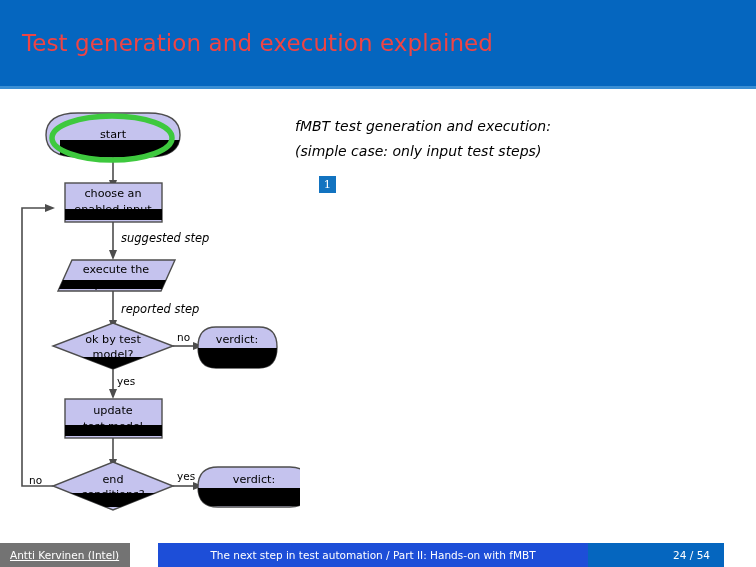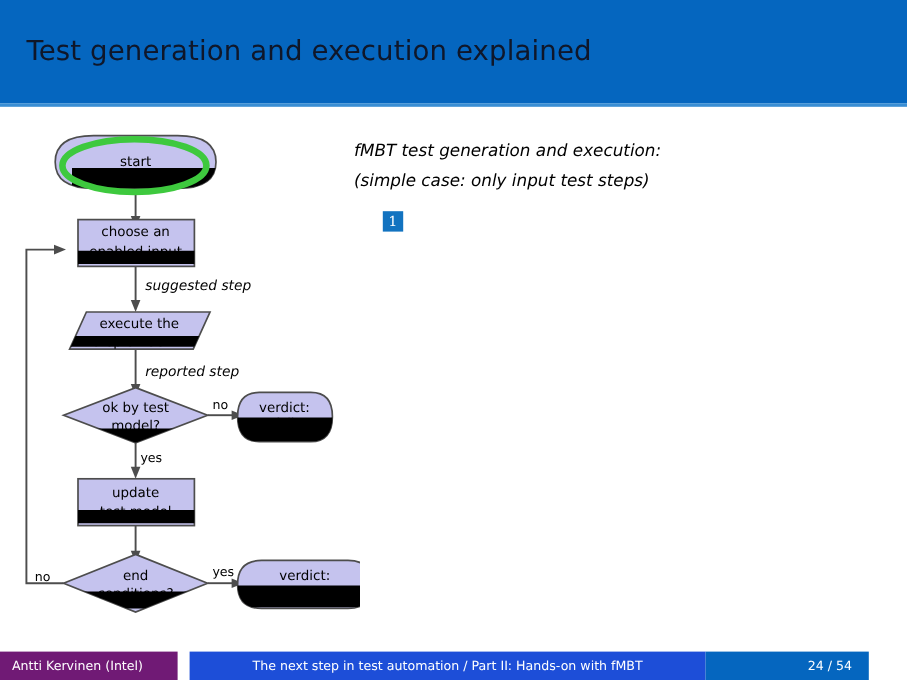--- a/index.html
+++ b/index.html
@@ -29,21 +29,21 @@
     left: 0; top: 86px;
     width: 756px;
     height: 3px;
     background: #3a8ed4;
   }
   #slide-title {
     position: absolute;
     left: 22px;
     top: 30px;
     font-size: 23px;
-    color: #0f172a;
+    color: #ef4444;
     letter-spacing: 0.1px;
     white-space: nowrap;
     font-family: "DejaVu Sans", sans-serif;
     font-weight: 400;
   }
 
   
   #body-text {
     position: absolute;
     left: 295px;
@@ -134,24 +134,25 @@
     top: 0;
     height: 24px;
     font-size: 10.5px;
     color: #ffffff;
     line-height: 24px;
     white-space: nowrap;
     font-family: "DejaVu Sans", sans-serif;
   }
   #footer-author {
     left: 0;
-    width: 148px;
-    background: #701a75;
+    width: 130px;
+    background: #737373;
     padding-left: 10px;
     box-sizing: border-box;
+    text-decoration: underline;
   }
   #footer-center {
     left: 158px;
     width: 430px;
     background: #1d4ed8;
     text-align: center;
     box-sizing: border-box;
   }
   #footer-page {
     left: 588px;

